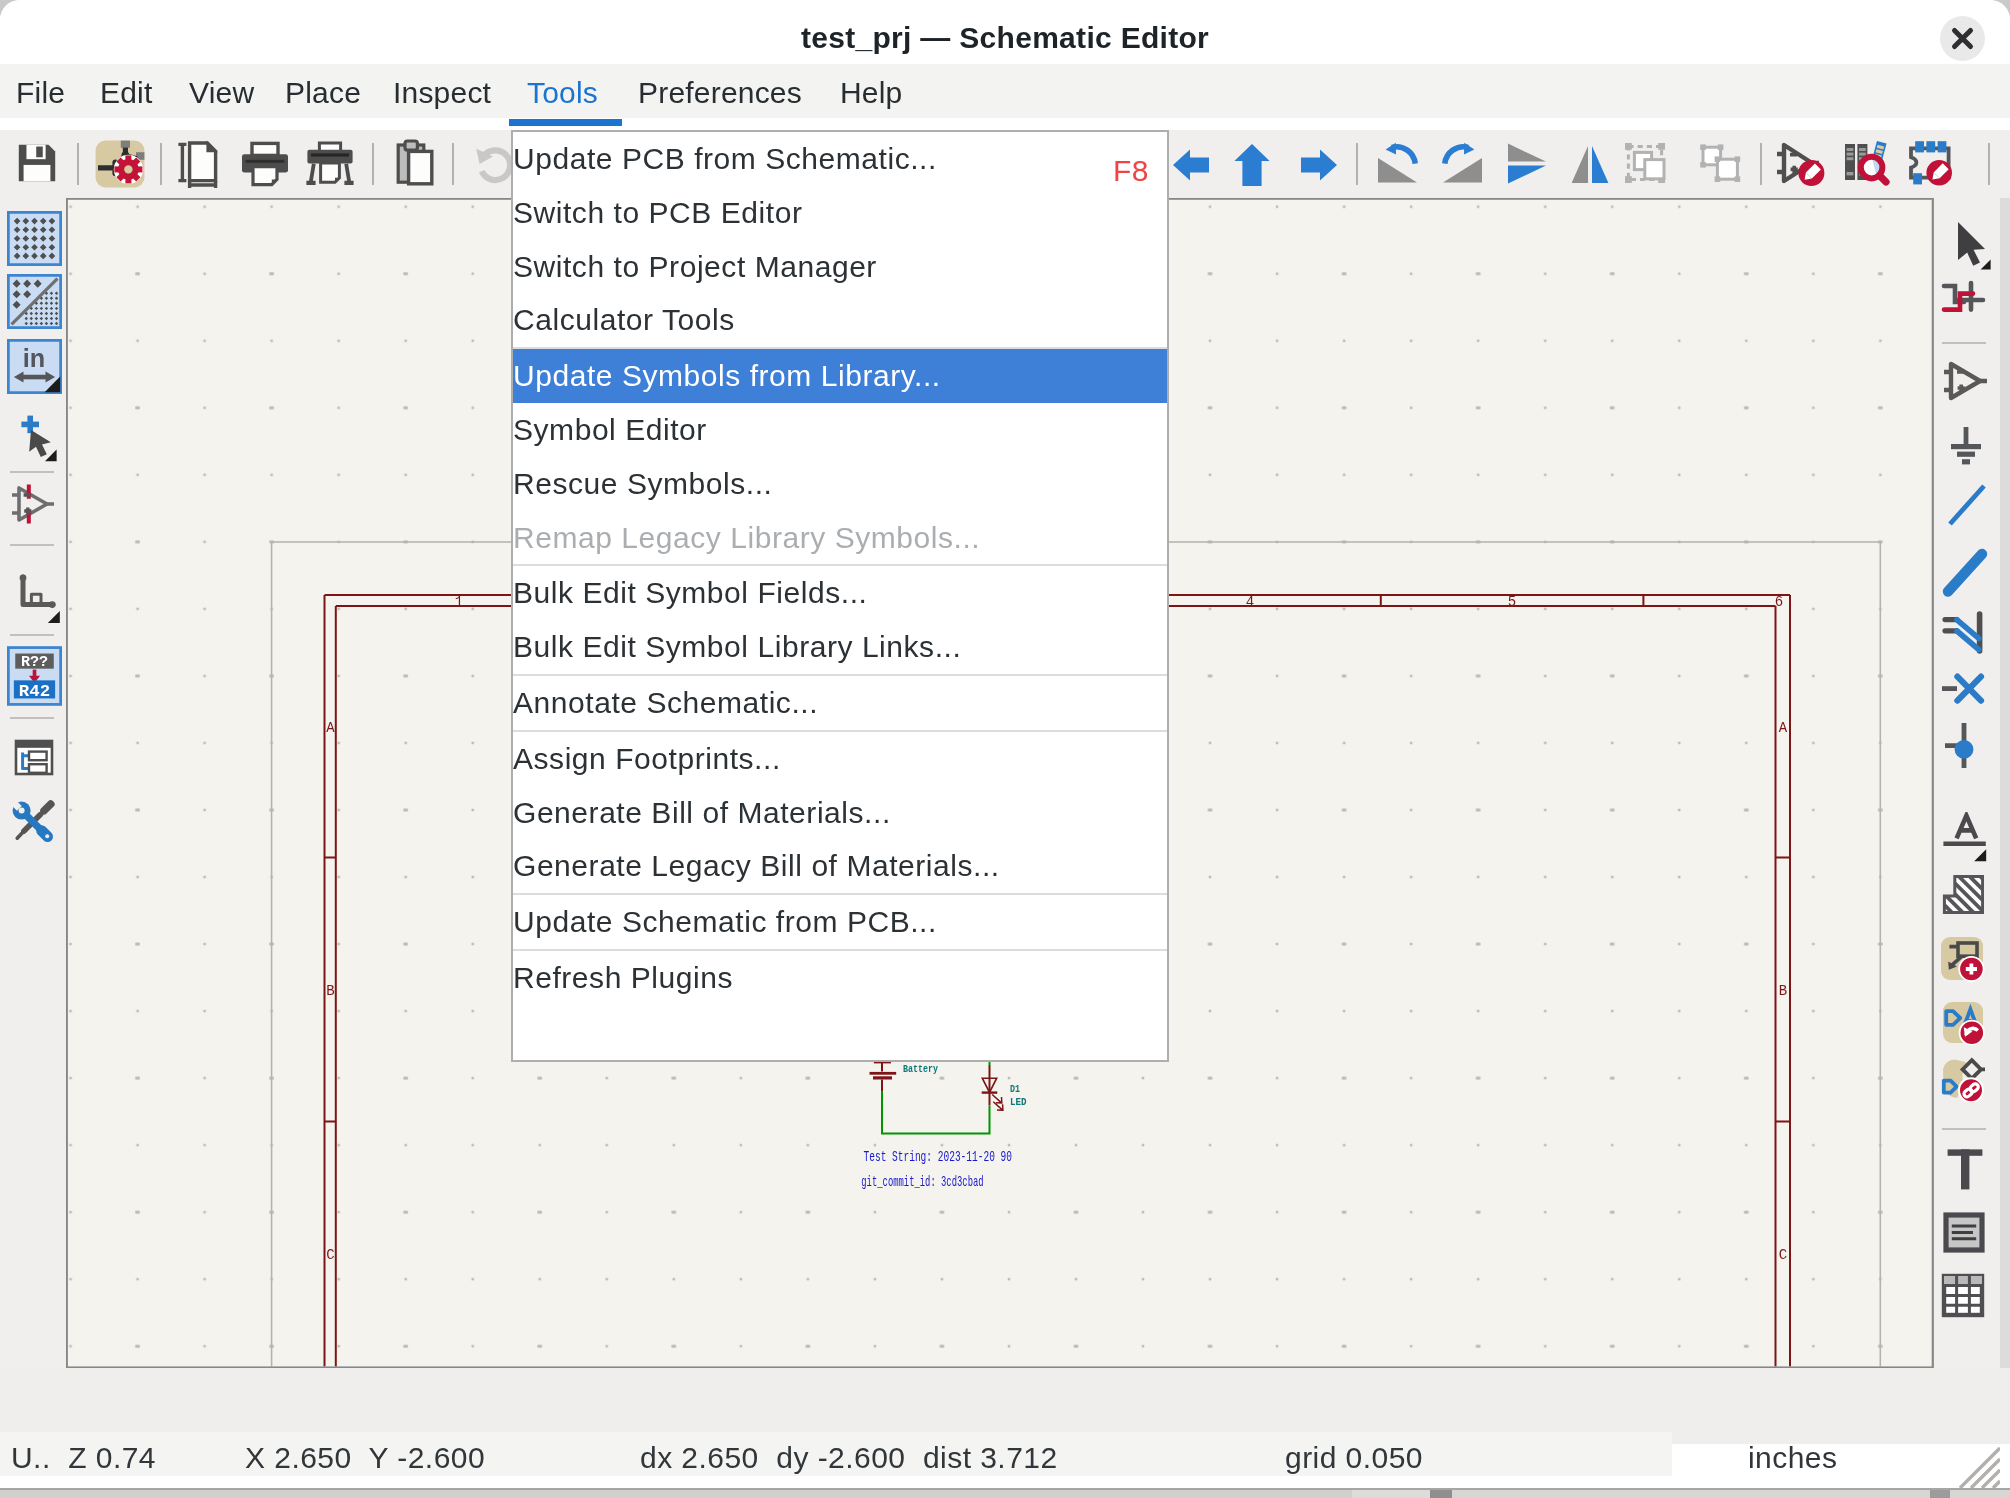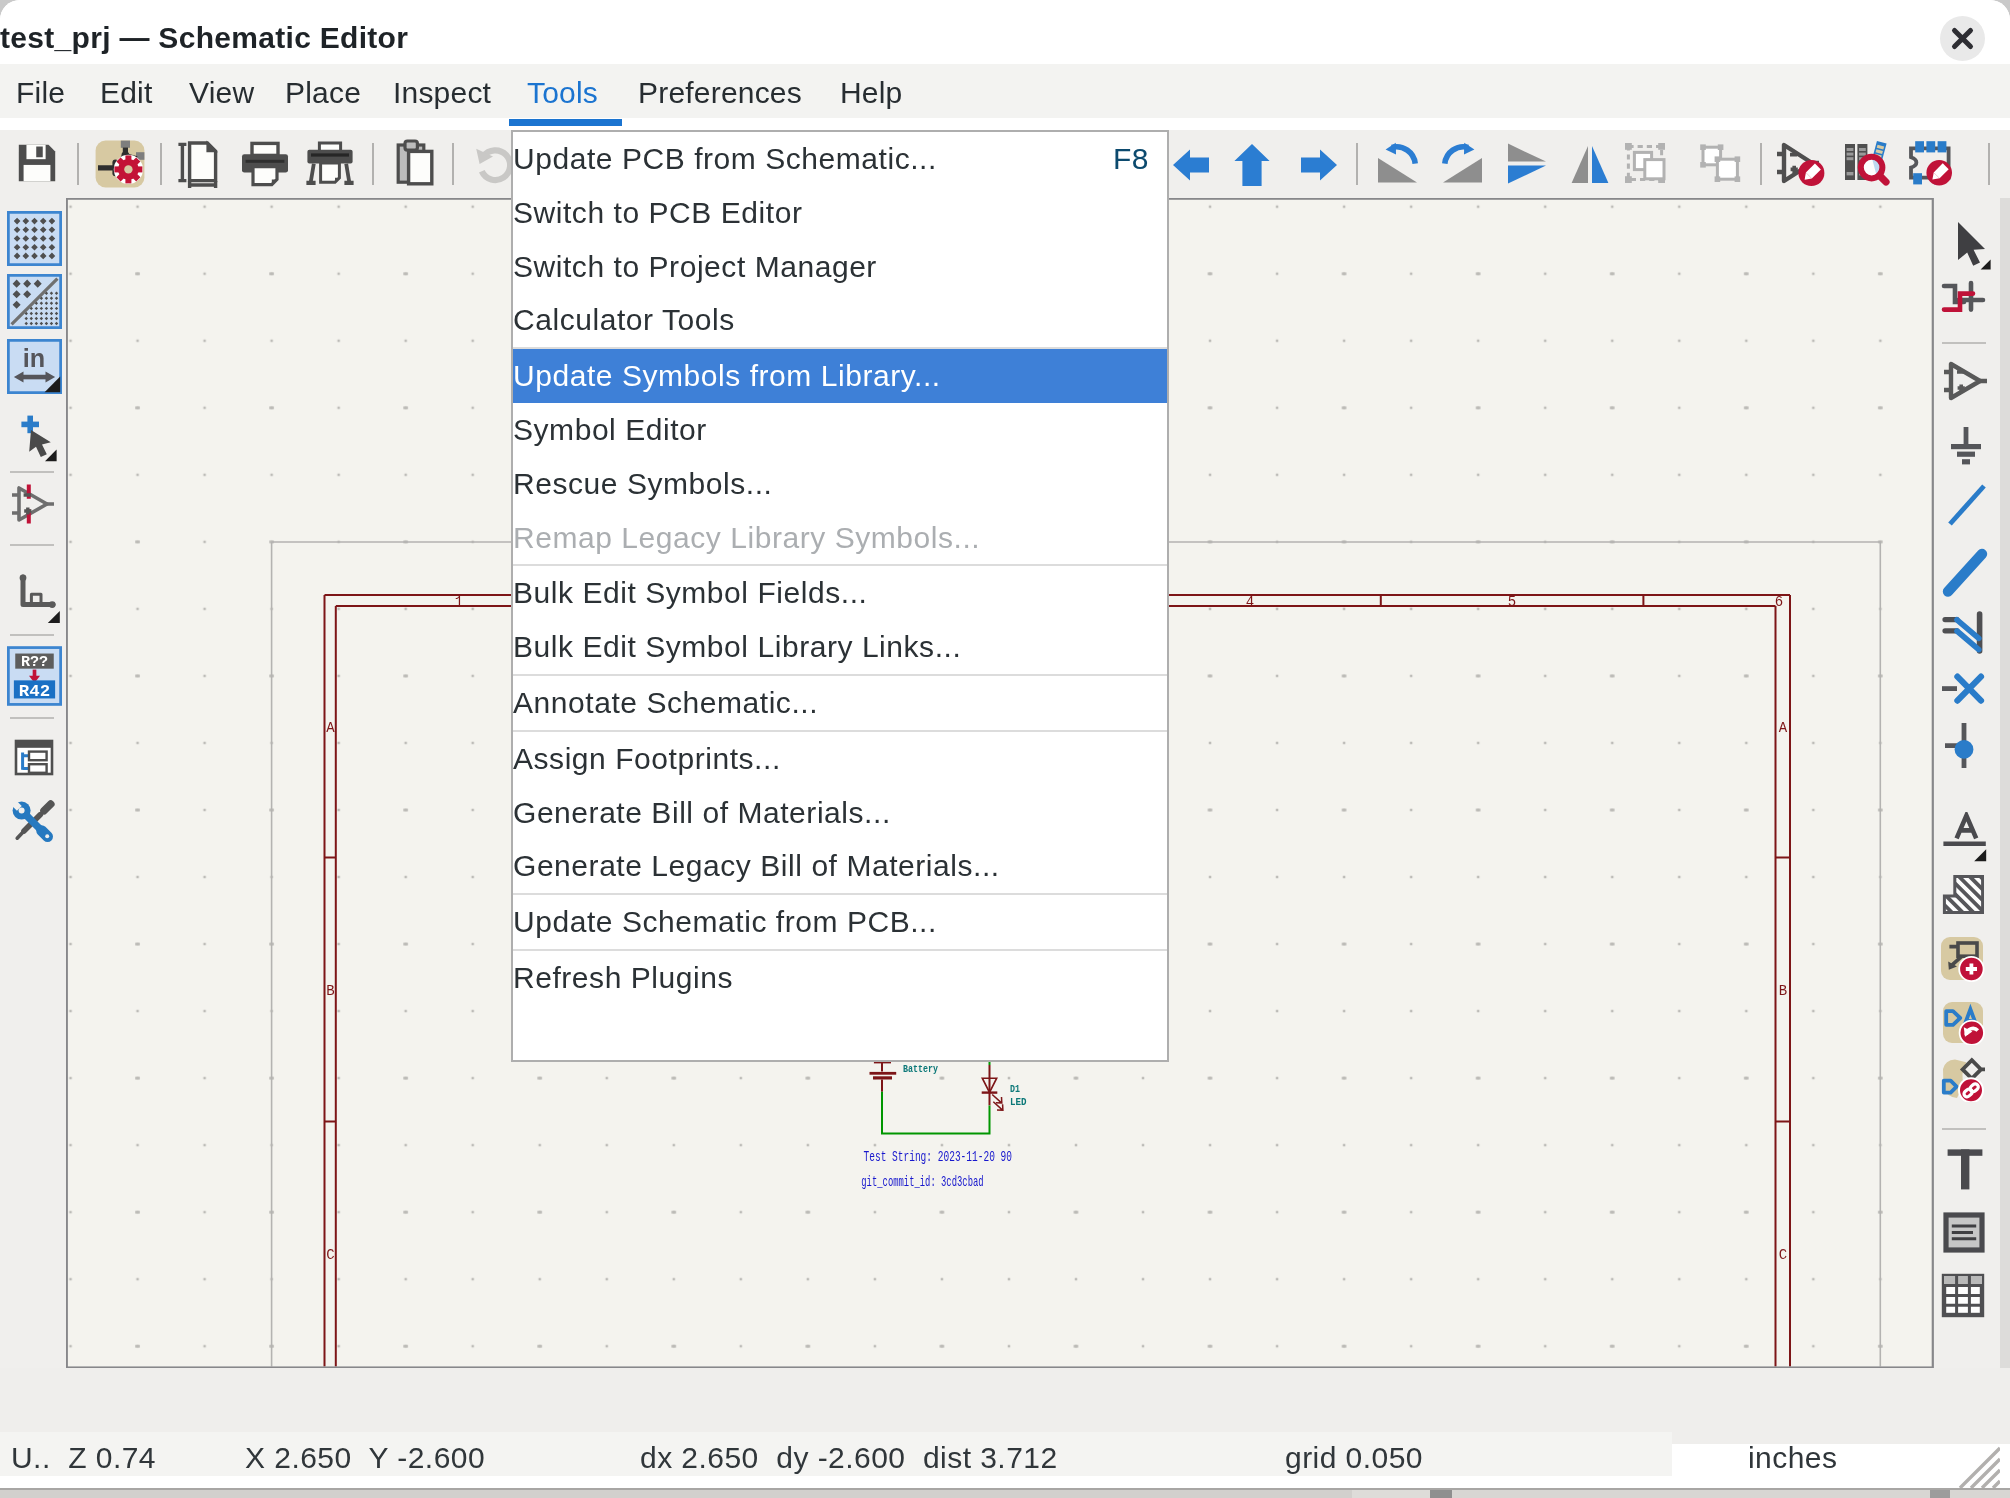--- a/index.html
+++ b/index.html
@@ -2,21 +2,21 @@
 <html><head>
 <meta charset="utf-8">
 <style>
   html,body{margin:0;padding:0;width:2010px;height:1498px;overflow:hidden;
     font-family:"Liberation Sans", sans-serif;background:#c9c9c9;}
   #win{position:absolute;left:0;top:0;width:2010px;height:1498px;background:#fff;
     border-radius:20px 20px 0 0;overflow:hidden;}
   .abs{position:absolute;}
   
   #title{left:0;top:0;width:2010px;height:74px;background:#fff;border-bottom:2px solid #dcdbd9;}
-  #title .t{width:100%;text-align:left;font-size:30px;font-weight:bold;color:#1e2327;line-height:76px;letter-spacing:0.3px;border-radius:14px;}
+  #title .t{width:100%;text-align:center;font-size:30px;font-weight:bold;color:#1e2327;line-height:76px;letter-spacing:0.3px;border-radius:14px;}
   #closeb{left:1940px;top:16px;width:45px;height:45px;border-radius:50%;background:#e9e9e9;}
   
   #menubar{left:0;top:64px;width:2010px;height:54px;background:#f3f3f1;}
   #menubar span{position:absolute;top:3px;line-height:52px;font-size:30px;color:#272d31;letter-spacing:0.2px;}
   #toolsul{left:509px;top:119px;width:113px;height:7px;background:#1b74d0;}
   
   #toolbar{left:0;top:130px;width:2010px;height:68px;background:#f0efed;}
   .vsep{position:absolute;width:2px;background:#b2b1af;}
   #toolbar .vsep{top:13px;height:42px;}
   
@@ -26,21 +26,21 @@
   .hsep{position:absolute;height:2px;background:#c1c0be;}
   
   #botfill{left:0;top:1368px;width:2010px;height:76px;background:#efeeec;}
   #status{left:0;top:1432px;width:1672px;height:44px;background:#f4f4f2;}
   #status div{position:absolute;top:4px;line-height:44px;font-size:30px;color:#30363a;white-space:pre;letter-spacing:0.45px;}
   #bstrip{left:0;top:1488px;width:2010px;height:10px;background:#d2d0cd;}
   
   #dd{left:511px;top:130px;width:658px;height:932px;background:#fff;border:2px solid #aeaeae;
       box-sizing:border-box;z-index:50;}
   #dd .mi{position:relative;height:53.8px;line-height:53.8px;font-size:30px;color:#2b3135;letter-spacing:0.55px;}
-  #dd .mi .sc{position:absolute;right:18px;top:0;color:#0c4a6e;}
+  #dd .mi .sc{position:absolute;right:18px;top:12px;color:#ef4444;}
   #dd .sep{height:2px;background:#dcdcdc;margin:0;}
   #dd .hl{background:#3e80d7;color:#fff;}
   #dd .dis{color:#abaeb1;}
   svg{display:block;}
   .ic{position:absolute;}
 </style>
 </head>
 <body>
 <div id="win">
 

